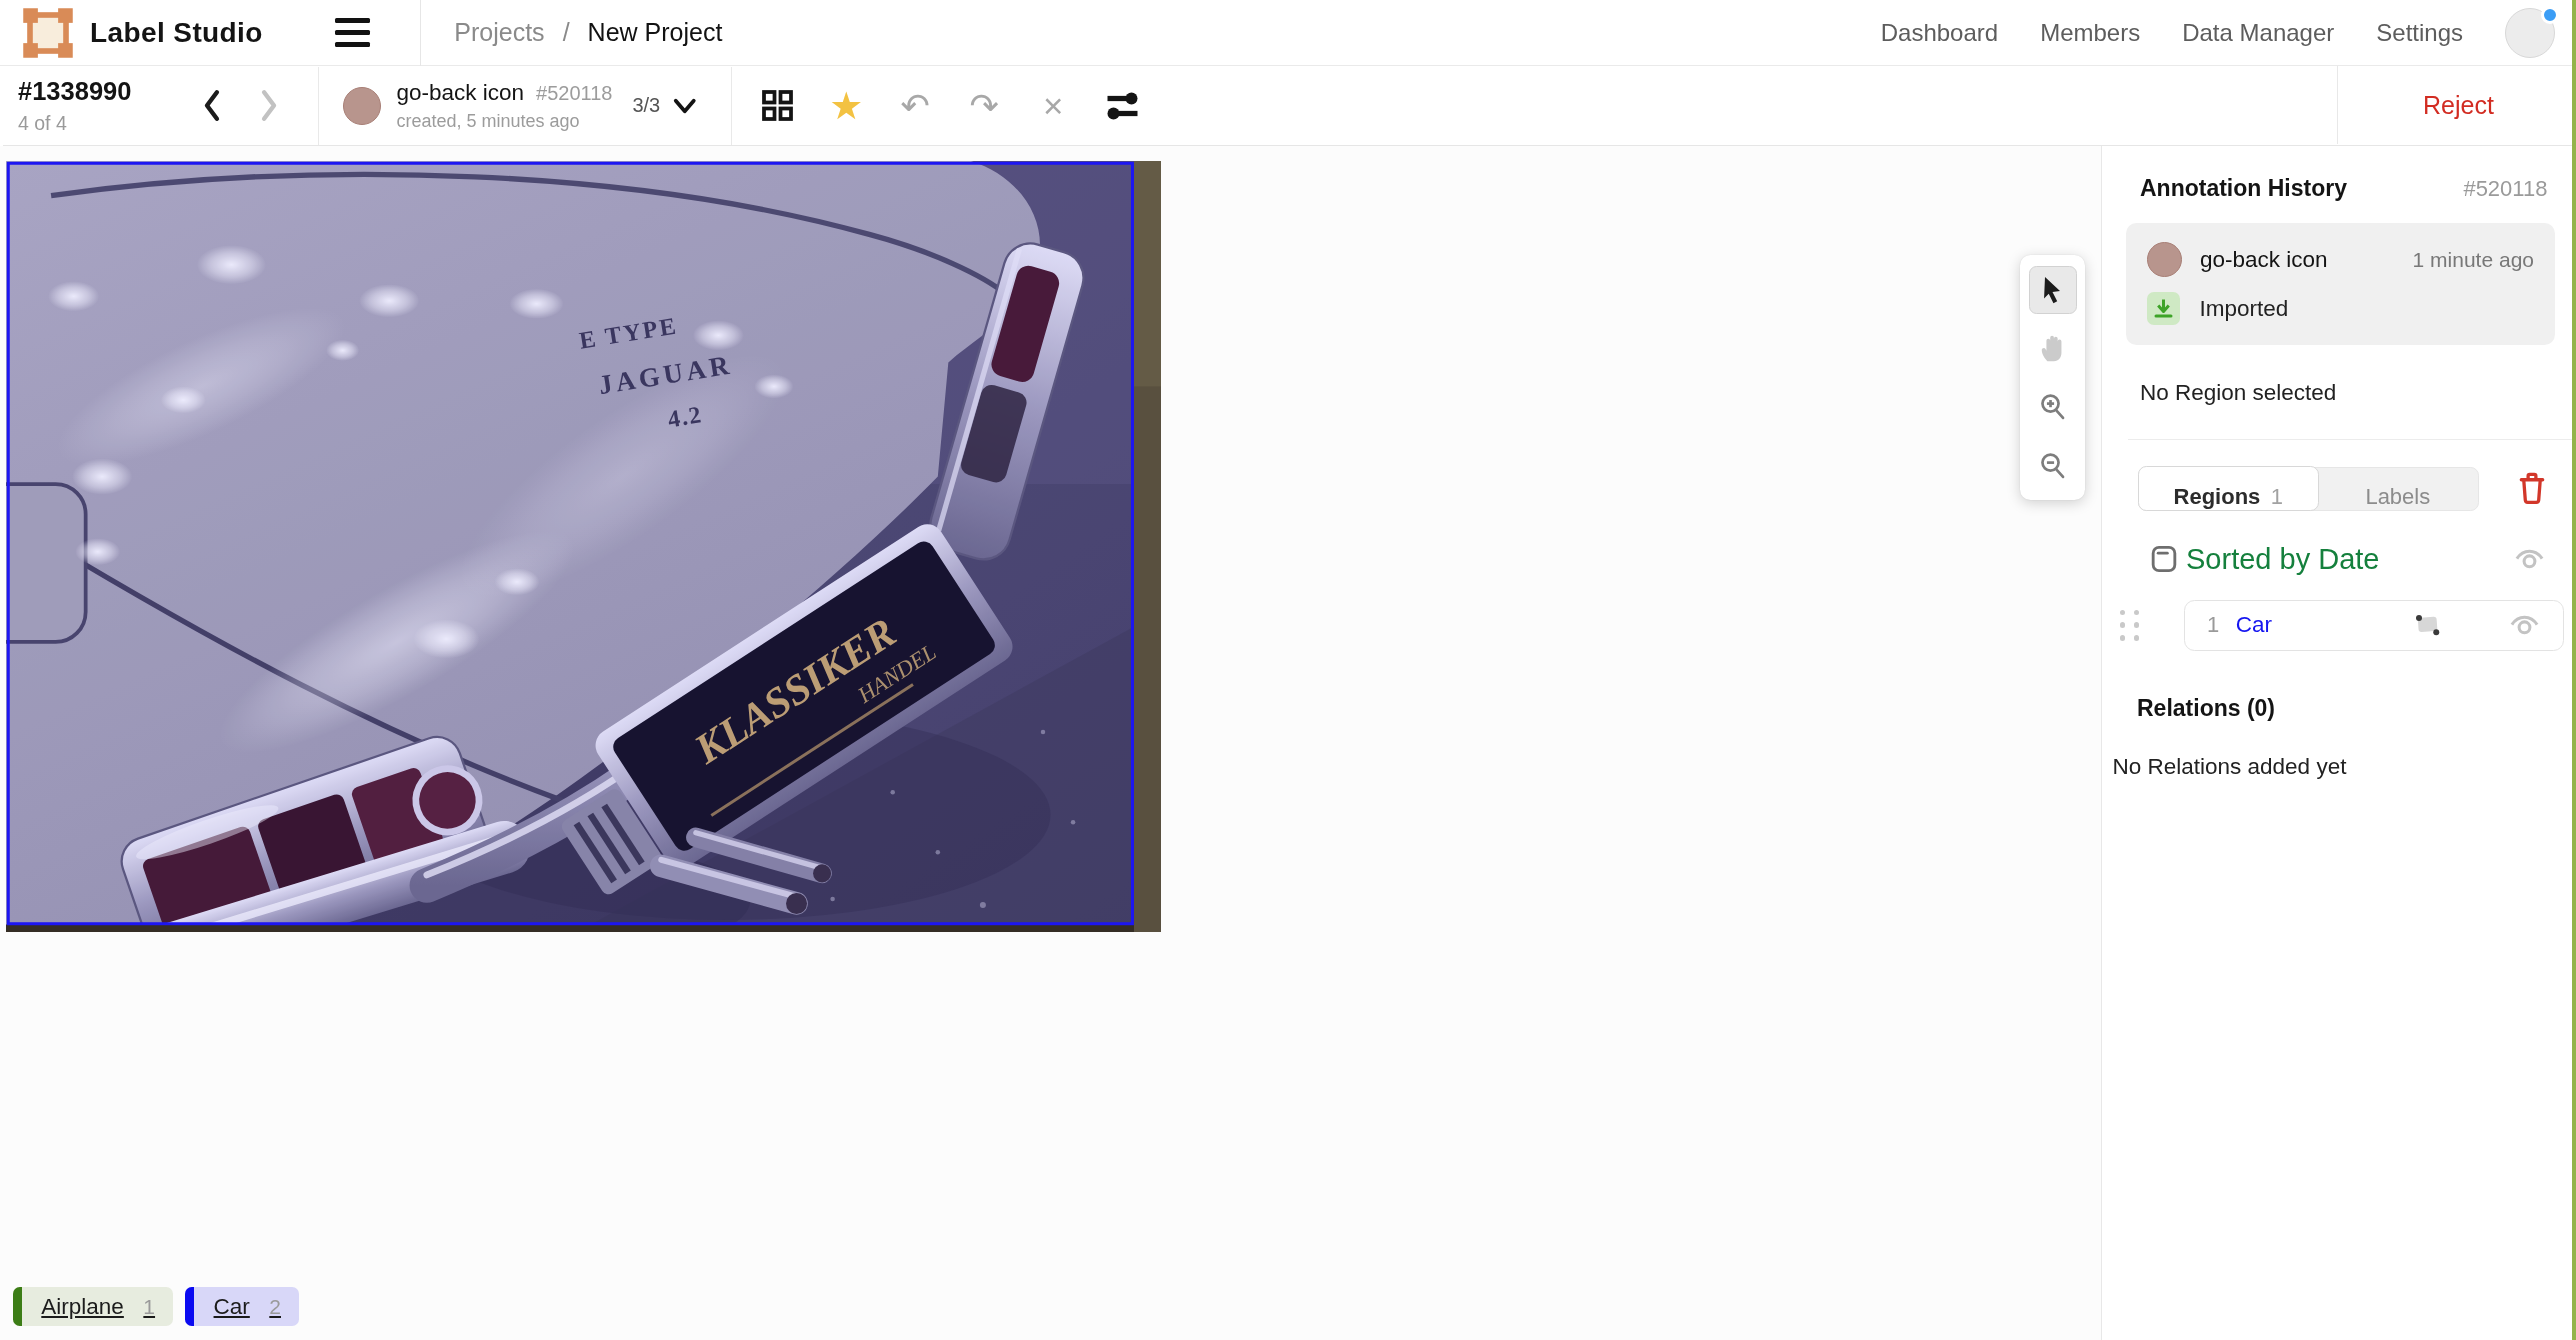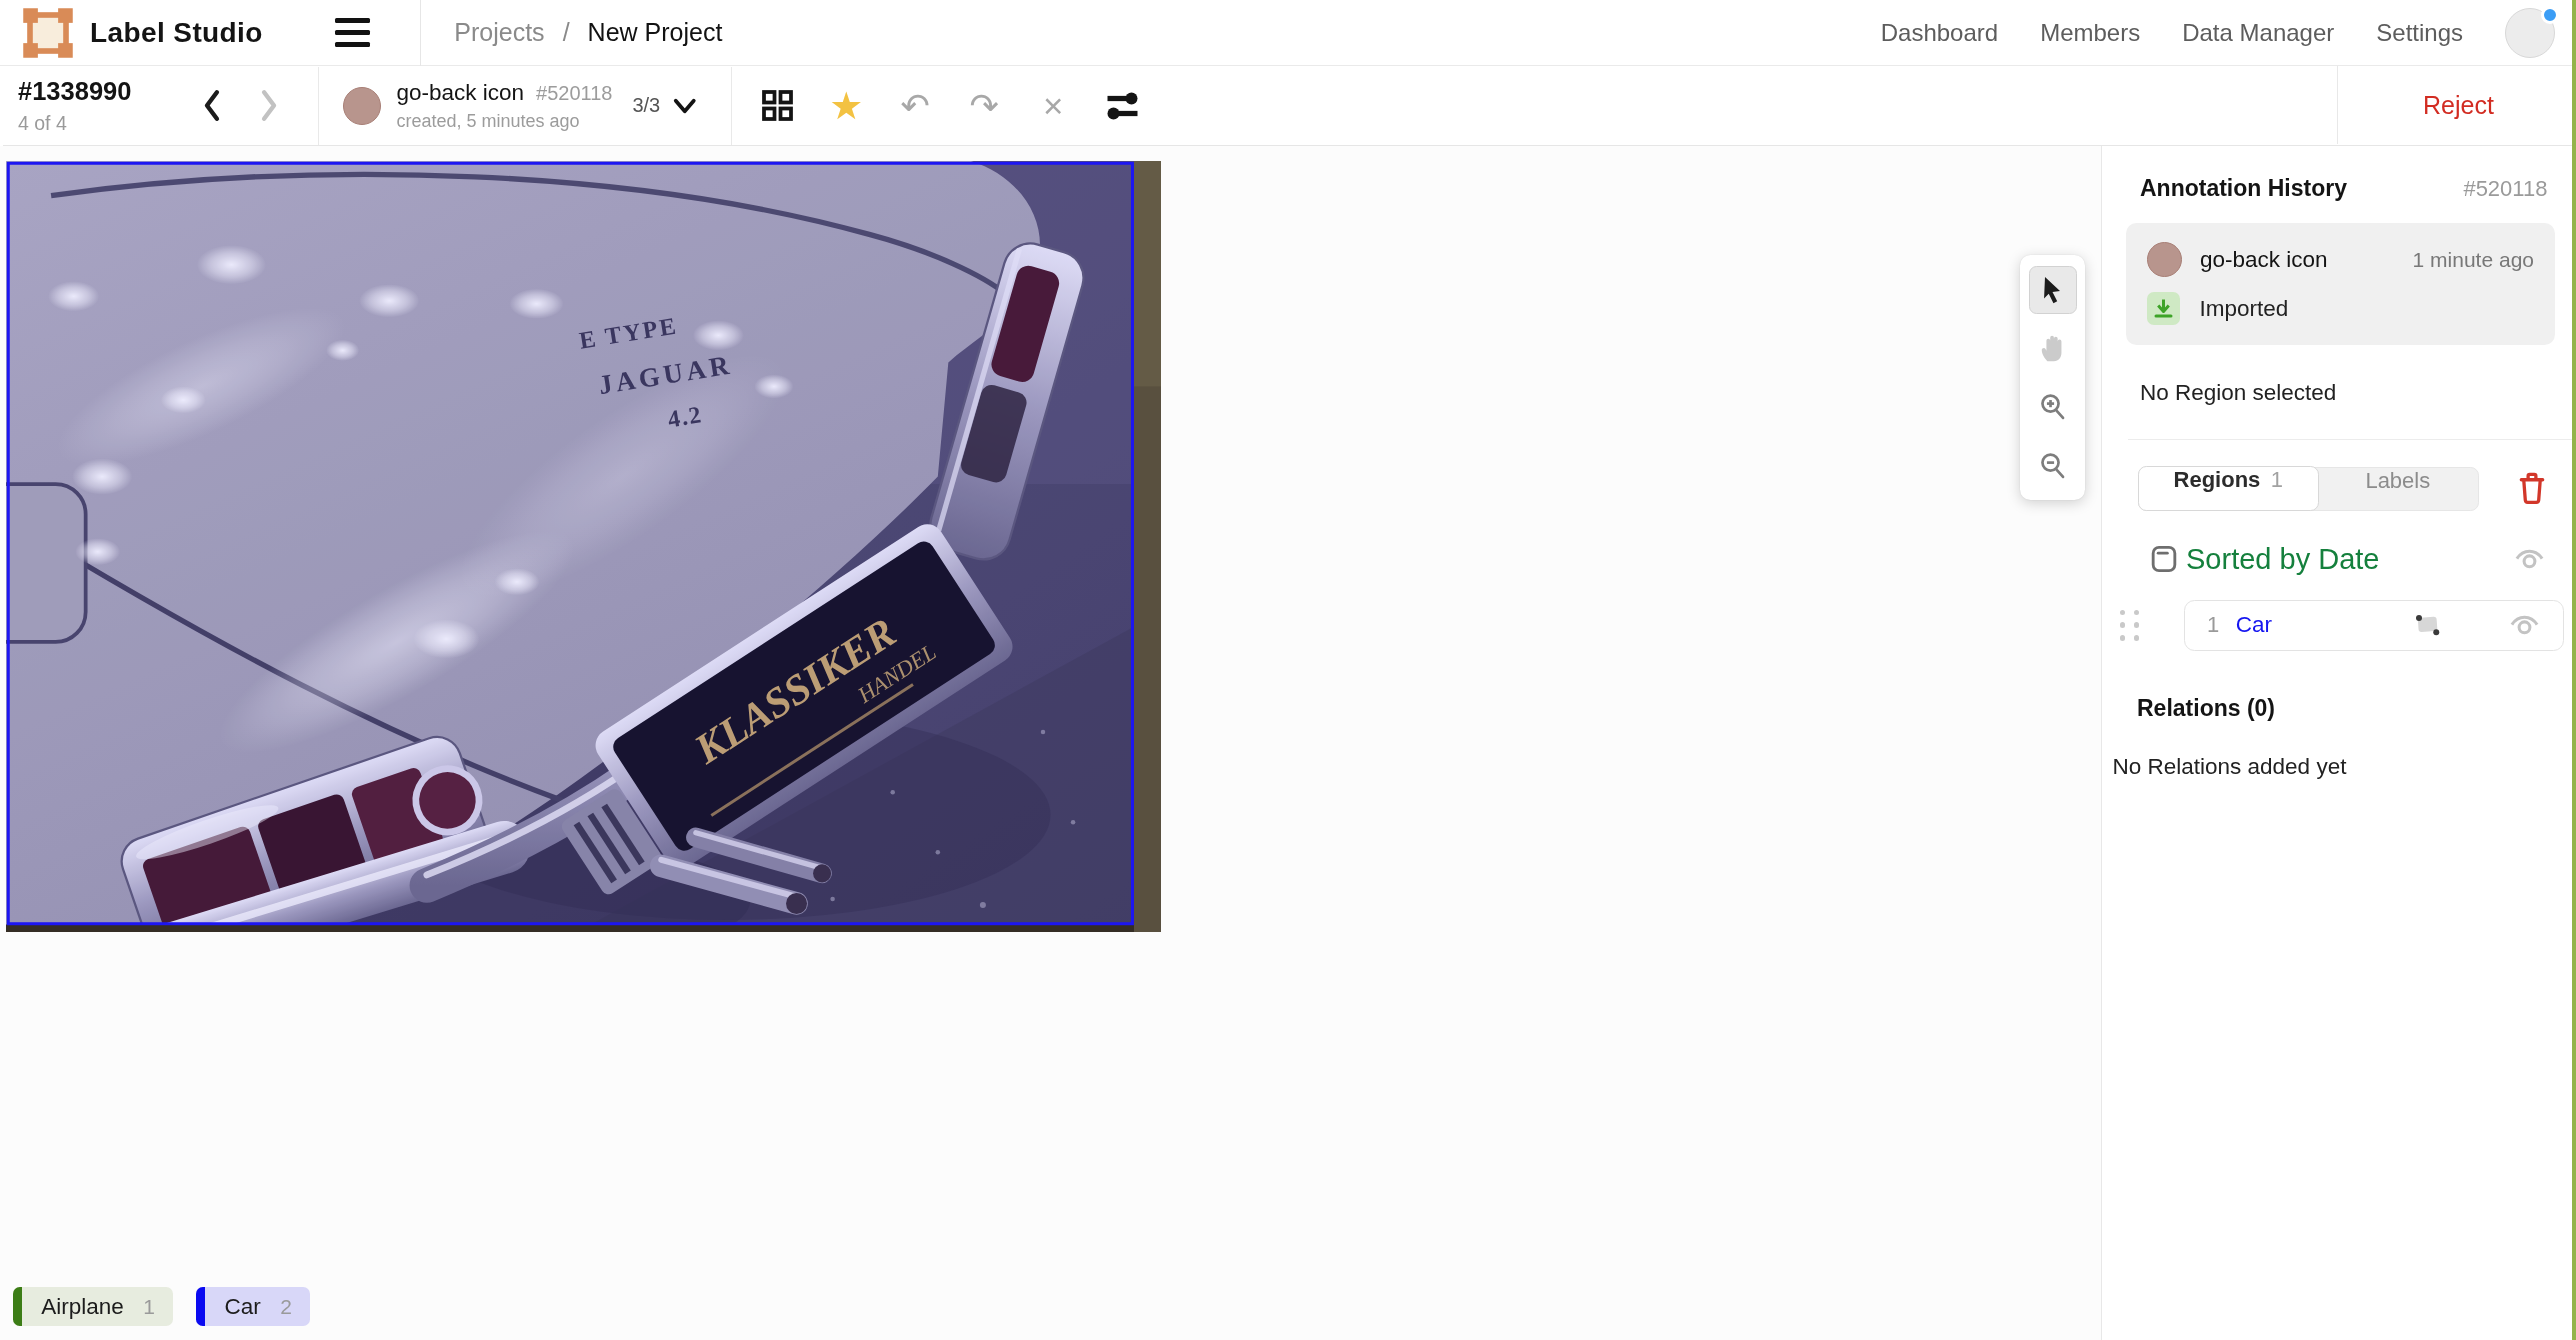--- a/index.html
+++ b/index.html
@@ -61,21 +61,21 @@
   .photo svg { display:block; }
 
   
   .zoombar { position:absolute; left:2020px; top:109px; width:65px; background:#ffffff; border-radius:10.5px;
              box-shadow:0 3px 13.5px rgba(0,0,0,0.18), 0 0 1.5px rgba(0,0,0,0.10);
              display:flex; flex-direction:column; align-items:center; padding:10.5px 0; gap:10.5px; }
   .ztool { width:48px; height:48px; border-radius:7.5px; display:flex; align-items:center; justify-content:center; cursor:pointer; }
   .ztool.selected { background:#e9e9e9; border:1.5px solid #d2d2d2; }
 
   
-  .labelsbar { position:absolute; left:12.8px; bottom:15px; display:flex; gap:23px; }
+  .labelsbar { position:absolute; left:12.8px; bottom:15px; display:flex; gap:12px;text-decoration:underline; }
   .chip { height:39px; border-radius:6.8px; display:flex; align-items:center; overflow:hidden;
           padding-right:18px; cursor:pointer; }
   .chip .bar { width:9px; align-self:stretch; }
   .chip .name { margin-left:19.5px; font-size:22.5px; color:#1c1c1c; }
   .chip .key { margin-left:19.5px; font-size:21px; color:#9a9a9a; }
   .chip-airplane { background:#e7ecdf; }
   .chip-airplane .bar { background:#3c7d16; }
   .chip-car { background:#d8d7f8; }
   .chip-car .bar { background:#0a0af1; }
 
@@ -93,21 +93,21 @@
   .hist-time { font-size:21px; color:#787878; }
   .hist-row2 { margin-top:15px; }
   .import-ic { width:33px; height:33px; border-radius:6.8px; background:#cfe9c4; display:flex;
                align-items:center; justify-content:center; flex:0 0 auto; }
   .hist-status { font-size:22.5px; color:#222; margin-left:19.5px; }
   .no-region { margin:35px 0 0 38px; font-size:22.5px; color:#222; }
   .sb-divider { margin:33px 0 0 25.5px; border-top:1.5px solid #ececec; }
   .tabs-row { margin:27px 27px 0 36px; display:flex; align-items:center; }
   .seg { flex:1; max-width:344px; height:44px; background:#f1f1f1; border:1.5px solid #e6e6e6;
          border-radius:8.3px; display:flex; }
-  .seg-tab { display:flex; align-items:flex-start; justify-content:center; font-size:22px; cursor:pointer; }
+  .seg-tab { display:flex; align-items:flex-end; justify-content:center; font-size:22px; cursor:pointer; }
   .seg-active { flex:1.12; background:#fff; border:1.5px solid #d8d8d8; border-radius:8.3px; margin:-1.5px; }
   .seg-regions-label { color:#2c2c2c; font-weight:bold; }
   .seg-count { color:#a2a2a2; margin-left:10.5px; font-weight:normal; }
   .seg-rest { flex:1; color:#8c8c8c; }
   .trash-btn { margin-left:35px; width:35px; height:35px; display:flex; align-items:center; justify-content:center; cursor:pointer; }
   .sort-row { margin:32px 30px 0 47px; display:flex; align-items:center; }
   .sort-label { font-size:29px; color:#15803d; margin-left:7px; }
   .sort-row .spacer { flex:1; }
   .region-line { margin:24px 12px 0 18px; display:flex; align-items:center; }
   .drag-handle { width:19.5px; display:grid; grid-template-columns:repeat(2,6px); gap:7.5px 7.5px; cursor:grab; }

